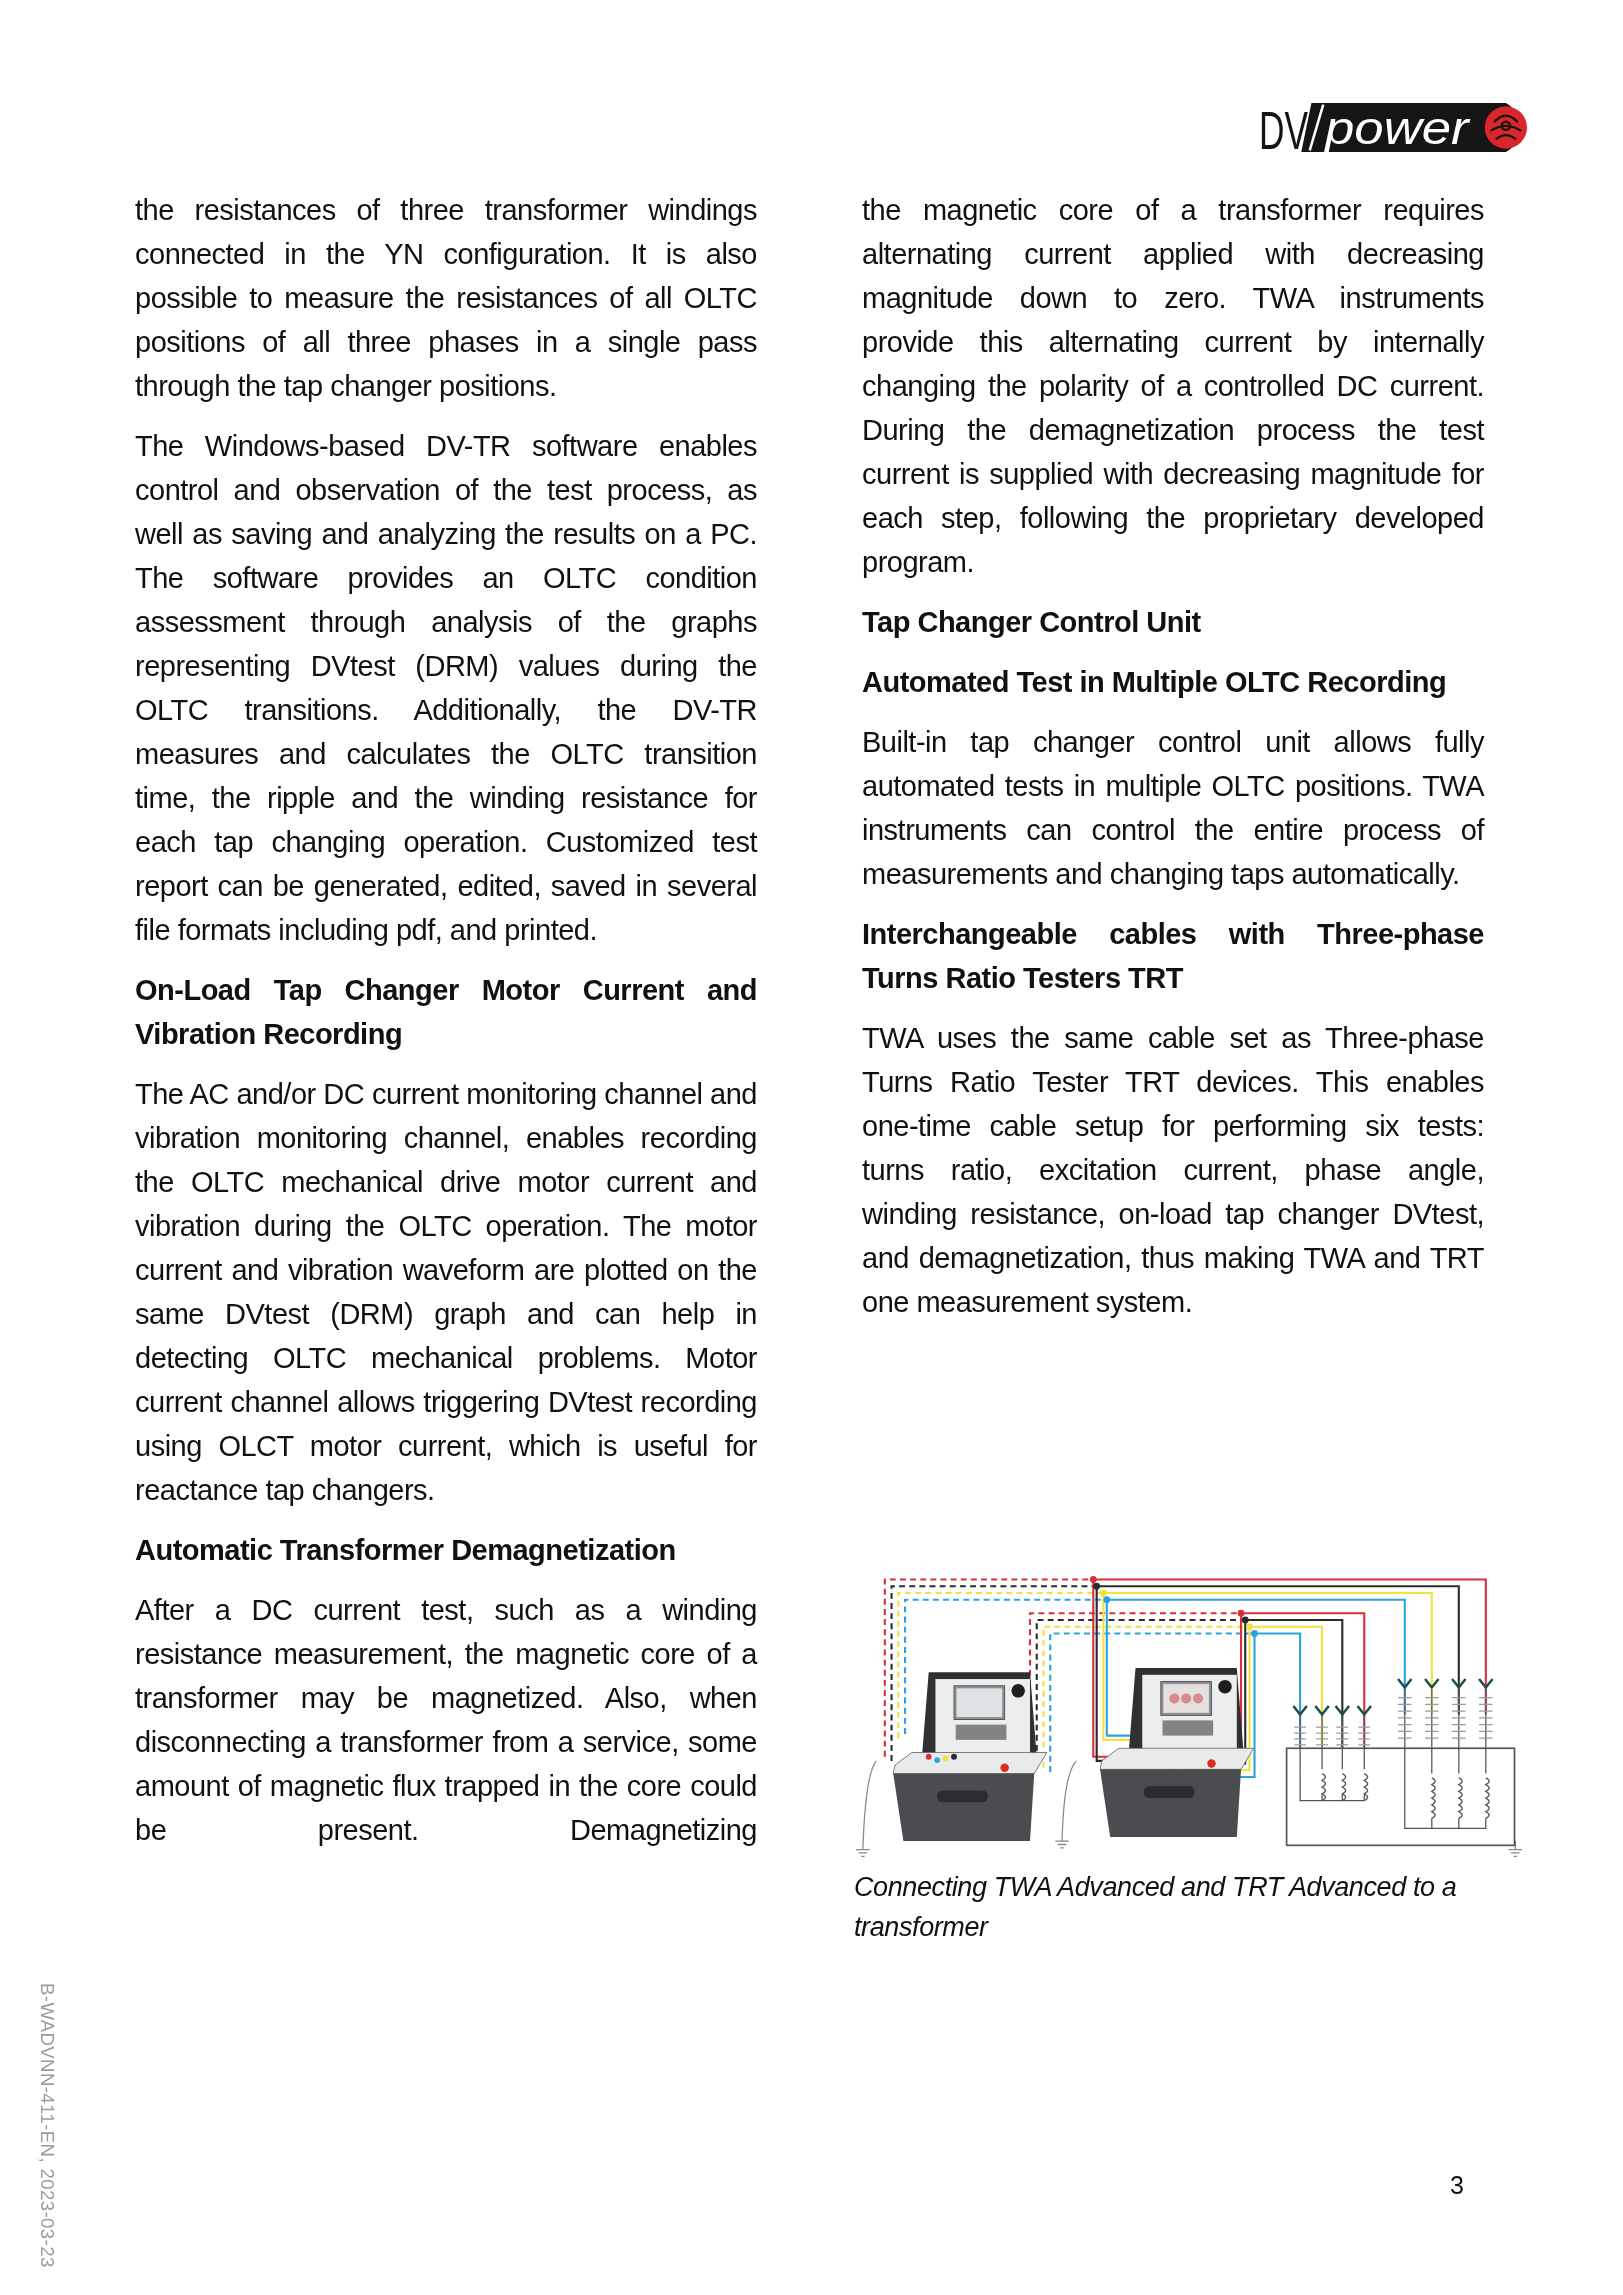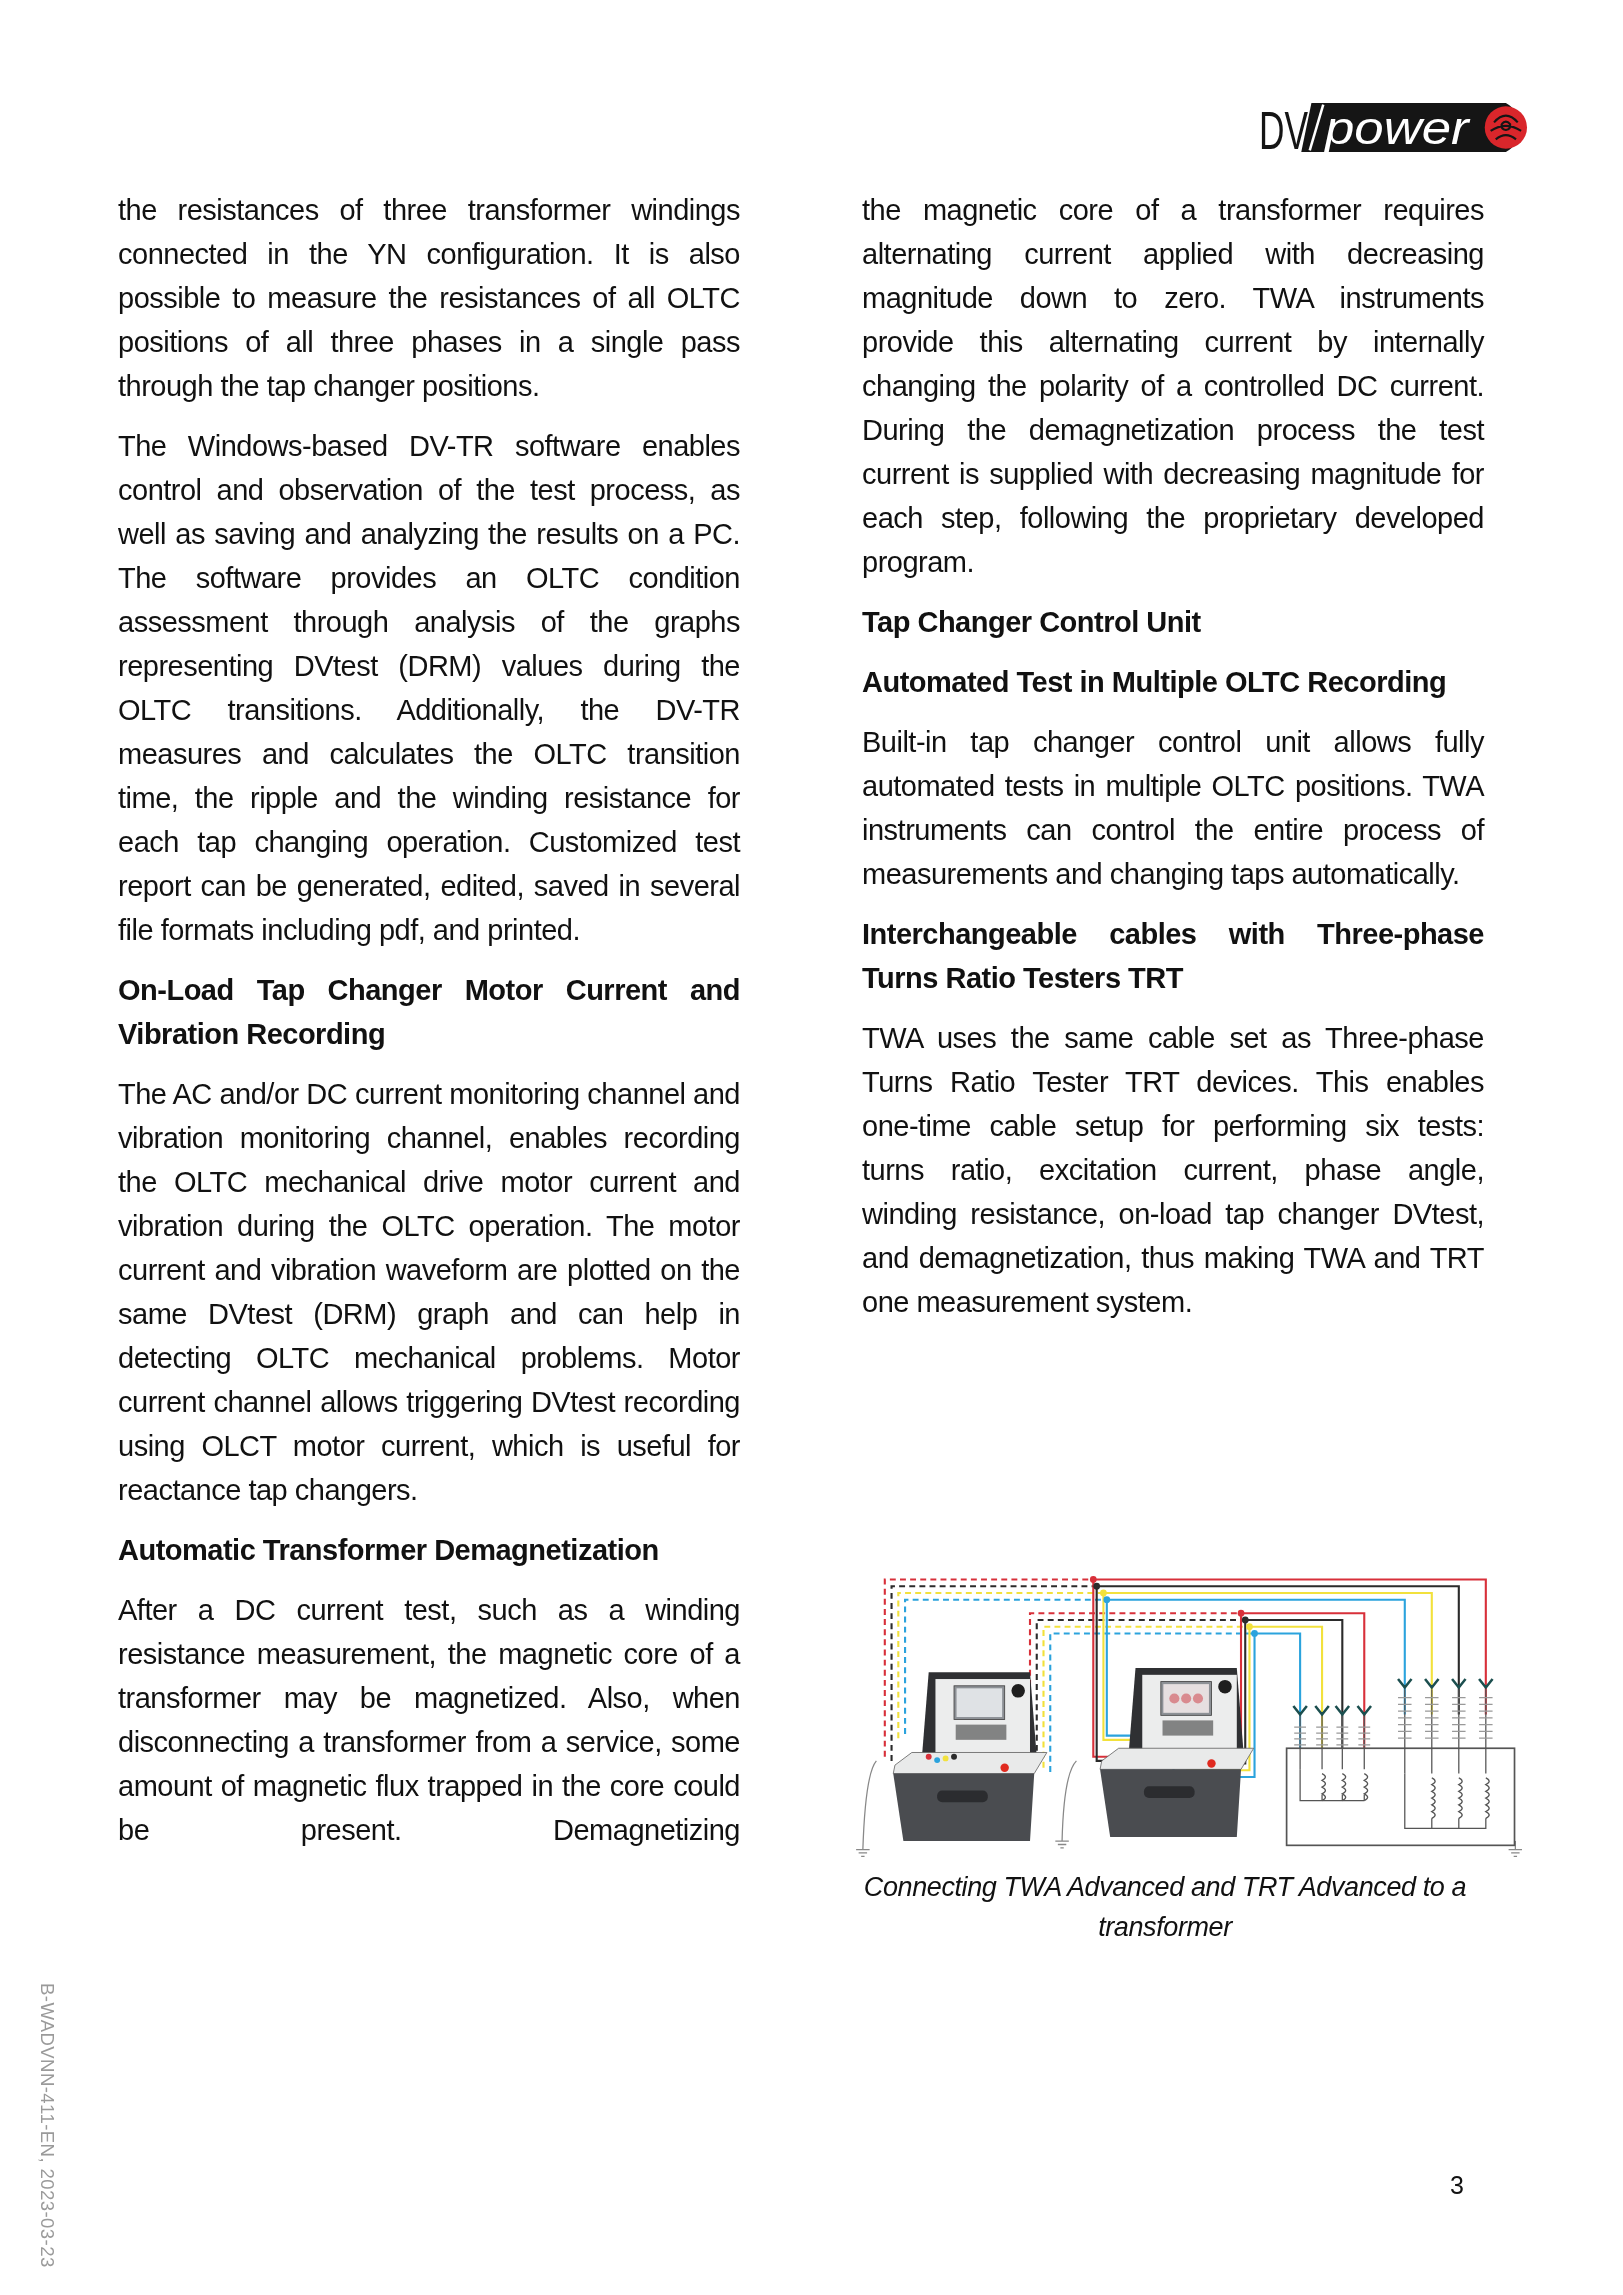--- a/index.html
+++ b/index.html
@@ -7,37 +7,37 @@
     width: 1623px; height: 2295px; position: relative; overflow: hidden;
     font-family: "Liberation Sans", sans-serif; color: #111111;
   }
   .logo {
     position: absolute; left: 1259px; top: 96px; width: 279px; height: 63px;
   }
   .column {
     position: absolute; top: 188px; width: 622px;
     font-size: 29px; line-height: 44px;
   }
-  .col-left { left: 118px; }
+  .col-left { left: 135px; }
   .col-right { left: 854px; margin-left: 8px; }
   .column p {
     margin: 0 0 16px 0; text-align: justify; text-align-last: left;
     letter-spacing: -0.5px; word-spacing: 0px;
   }
   .column h3 {
     margin: 0 0 16px 0; font-size: 29px; line-height: 44px; font-weight: bold;
     text-align: justify; letter-spacing: -0.5px;
   }
   .continuing { text-align-last: justify !important; }
   .figure {
     position: absolute; left: 852px; top: 1571px; width: 670px; height: 287px;
   }
   .caption {
     position: absolute; left: 854px; top: 1867px; width: 622px;
-    text-align: center; font-style: italic; font-size: 27px; line-height: 40px;
+    font-style: italic; font-size: 27px; line-height: 40px;
     letter-spacing: -0.4px;
   }
   .side-code {
     position: absolute; left: 36px; top: 1983px;
     writing-mode: vertical-rl; font-size: 18.6px; color: #9a9a9a; letter-spacing: 0.4px;
   }
   .page-number {
     position: absolute; left: 1450px; top: 2171px; font-size: 25px; color: #111;
   }
 </style>

